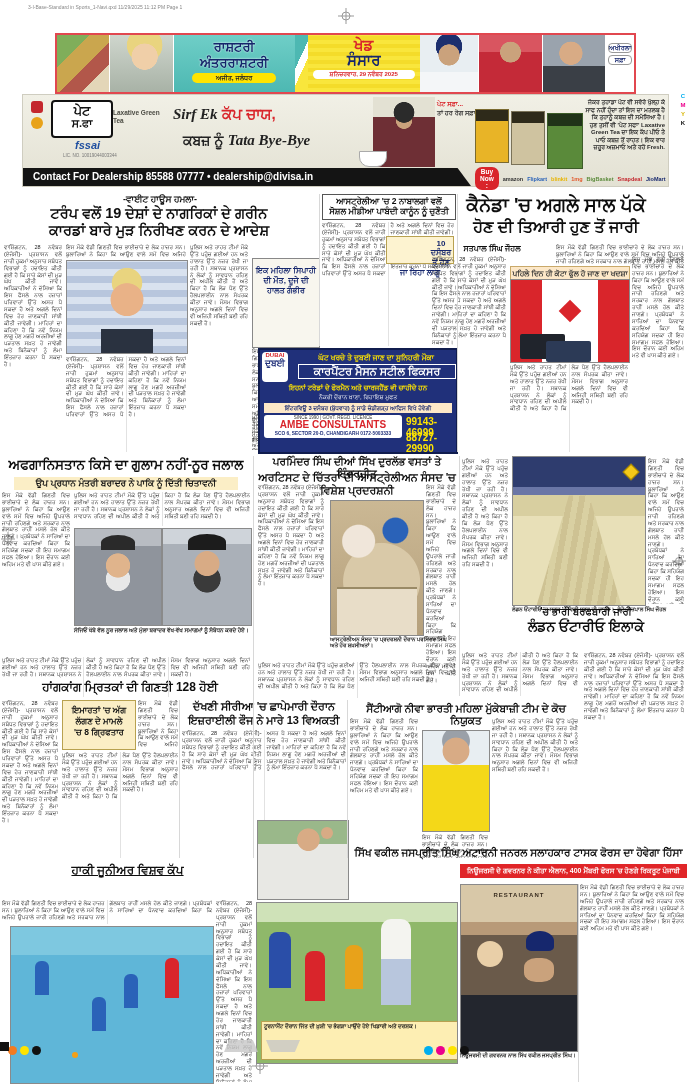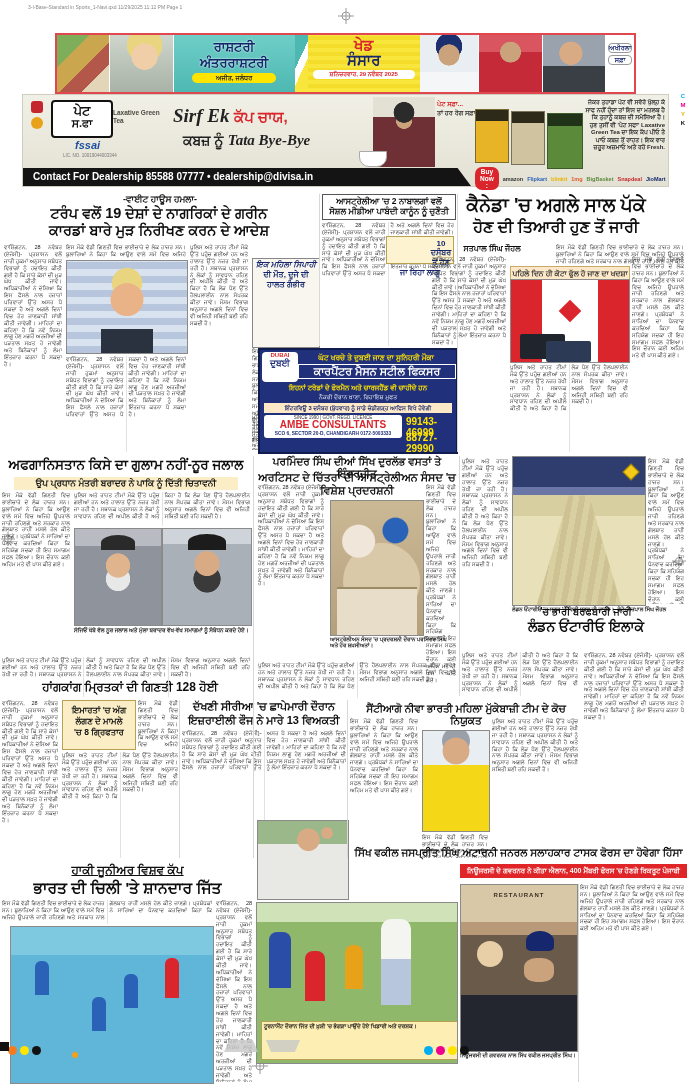--- a/index.html
+++ b/index.html
@@ -88,21 +88,21 @@
   <div class="abs" style="left:8px;top:6px;width:12px;height:12px;background:#c4272e;border-radius:3px;"></div>
   <div class="abs" style="left:8px;top:22px;width:12px;height:12px;background:#e8a21a;border-radius:50%;"></div>
   <div class="abs" style="left:28px;top:5px;width:58px;height:34px;background:#fff;border:2px solid #111;border-radius:4px;text-align:center;">
     <div style="font-size:13px;font-weight:bold;color:#111;line-height:1.1;margin-top:2px;">ਪੇਟ</div>
     <div style="font-size:11px;font-weight:bold;color:#111;line-height:1.0;">ਸ.ਫਾ</div>
   </div>
   <div class="abs" style="left:90px;top:14px;width:50px;font-size:6.5px;font-weight:bold;color:#4a4a42;line-height:1.2;">Laxative Green Tea</div>
   <div class="abs" style="left:52px;top:44px;font-size:11px;font-style:italic;font-weight:bold;color:#1f4fa0;">fssai</div>
   <div class="abs" style="left:40px;top:58px;font-size:4.5px;color:#777;">LIC. NO. 10019044003344</div>
   <div class="abs" style="left:150px;top:10px;width:250px;">
-    <span style="font-size:19px;font-weight:bold;font-style:italic;color:#222;font-family:'Liberation Serif',serif;">Sirf Ek</span>
+    <span style="font-size:15px;font-weight:bold;font-style:italic;color:#222;font-family:'Liberation Serif',serif;">Sirf Ek</span>
     <span style="font-size:15px;font-weight:bold;color:#d9252b;">ਕੱਪ ਚਾਯ,</span>
   </div>
   <div class="abs" style="left:160px;top:36px;width:260px;">
     <span style="font-size:14px;font-weight:bold;color:#222;">ਕਬਜ਼ ਨੂੰ</span>
     <span style="font-size:15px;font-weight:bold;font-style:italic;color:#222;font-family:'Liberation Serif',serif;">Tata Bye-Bye</span>
   </div>
   <div class="abs" style="left:350px;top:2px;width:62px;height:70px;background:radial-gradient(circle at 50% 22%,#2b2b2b 0 16%,transparent 17%),radial-gradient(circle at 50% 34%,#caa27c 0 14%,transparent 15%),linear-gradient(180deg,#e3e1d3 0 28%,#6e2f35 28% 100%);"></div>
   <div class="abs" style="left:336px;top:56px;width:26px;height:14px;background:#fff;border:1px solid #aaa;border-radius:0 0 10px 10px;"></div>
   <div class="abs" style="left:414px;top:5px;width:60px;font-size:6.5px;font-weight:bold;color:#d9252b;line-height:1.25;">ਪੇਟ ਸਫ਼ਾ...</div>
   <div class="abs" style="left:414px;top:14px;width:60px;font-size:6.5px;font-weight:bold;color:#333;line-height:1.25;">ਤਾਂ ਹਰ ਰੋਗ ਸਫ਼ਾ</div>
@@ -128,21 +128,21 @@
 <div class="abs hd" style="left:0px;top:222px;width:318px;font-size:14.5px;">ਕਾਰਡਾਂ ਬਾਰੇ ਮੁੜ ਨਿਰੀਖਣ ਕਰਨ ਦੇ ਆਦੇਸ਼</div>
 <div class="abs bt" style="left:4px;top:244px;width:58px;height:208px;">ਵਾਸ਼ਿੰਗਟਨ, 28 ਨਵੰਬਰ (ਏਜੰਸੀ)- ਪ੍ਰਸ਼ਾਸਨ ਵਲੋਂ ਜਾਰੀ ਹੁਕਮਾਂ ਅਨੁਸਾਰ ਸਬੰਧਤ ਵਿਭਾਗਾਂ ਨੂੰ ਹਦਾਇਤ ਕੀਤੀ ਗਈ ਹੈ ਕਿ ਸਾਰੇ ਕੇਸਾਂ ਦੀ ਮੁੜ ਘੋਖ ਕੀਤੀ ਜਾਵੇ। ਅਧਿਕਾਰੀਆਂ ਨੇ ਦੱਸਿਆ ਕਿ ਇਸ ਫੈਸਲੇ ਨਾਲ ਹਜ਼ਾਰਾਂ ਪਰਿਵਾਰਾਂ ਉੱਤੇ ਅਸਰ ਪੈ ਸਕਦਾ ਹੈ ਅਤੇ ਅਗਲੇ ਦਿਨਾਂ ਵਿਚ ਹੋਰ ਜਾਣਕਾਰੀ ਸਾਂਝੀ ਕੀਤੀ ਜਾਵੇਗੀ। ਮਾਹਿਰਾਂ ਦਾ ਕਹਿਣਾ ਹੈ ਕਿ ਨਵੇਂ ਨਿਯਮ ਲਾਗੂ ਹੋਣ ਮਗਰੋਂ ਅਰਜ਼ੀਆਂ ਦੀ ਪੜਤਾਲ ਸਖ਼ਤ ਹੋ ਜਾਵੇਗੀ ਅਤੇ ਬਿਨੈਕਾਰਾਂ ਨੂੰ ਲੰਮਾ ਇੰਤਜ਼ਾਰ ਕਰਨਾ ਪੈ ਸਕਦਾ ਹੈ।</div>
 <div class="ph" style="left:66px;top:260px;width:120px;height:92px;background:radial-gradient(circle at 50% 42%,#e9b287 0 20%,transparent 21%),radial-gradient(circle at 50% 24%,#e9d47f 0 16%,transparent 17%),repeating-linear-gradient(0deg,#b8c6dd 0 7px,#d9e2ef 7px 14px);">
   <div style="position:absolute;left:28%;bottom:0;width:44%;height:26%;background:#2a3240;"></div>
 </div>
 <div class="abs bt" style="left:66px;top:244px;width:120px;height:14px;">ਇਸ ਮੌਕੇ ਵੱਡੀ ਗਿਣਤੀ ਵਿਚ ਭਾਈਚਾਰੇ ਦੇ ਲੋਕ ਹਾਜ਼ਰ ਸਨ। ਬੁਲਾਰਿਆਂ ਨੇ ਕਿਹਾ ਕਿ ਆਉਣ ਵਾਲੇ ਸਮੇਂ ਵਿਚ ਅਜਿਹੇ ਉਪਰਾਲੇ ਜਾਰੀ ਰਹਿਣਗੇ ਅਤੇ ਸਰਕਾਰ ਨਾਲ ਗੱਲਬਾਤ ਰਾਹੀਂ ਮਸਲੇ ਹੱਲ ਕੀਤੇ ਜਾਣਗੇ। ਪ੍ਰਬੰਧਕਾਂ ਨੇ ਸਾਰਿਆਂ ਦਾ ਧੰਨਵਾਦ ਕਰਦਿਆਂ ਕਿਹਾ ਕਿ ਸਹਿਯੋਗ ਸਦਕਾ ਹੀ ਇਹ ਸਮਾਗਮ ਸਫਲ ਹੋਇਆ। ਇਸ ਦੌਰਾਨ ਕਈ ਅਹਿਮ ਮਤੇ ਵੀ ਪਾਸ ਕੀਤੇ ਗਏ।</div>
 <div class="abs bt c2" style="left:66px;top:356px;width:120px;height:96px;">ਵਾਸ਼ਿੰਗਟਨ, 28 ਨਵੰਬਰ (ਏਜੰਸੀ)- ਪ੍ਰਸ਼ਾਸਨ ਵਲੋਂ ਜਾਰੀ ਹੁਕਮਾਂ ਅਨੁਸਾਰ ਸਬੰਧਤ ਵਿਭਾਗਾਂ ਨੂੰ ਹਦਾਇਤ ਕੀਤੀ ਗਈ ਹੈ ਕਿ ਸਾਰੇ ਕੇਸਾਂ ਦੀ ਮੁੜ ਘੋਖ ਕੀਤੀ ਜਾਵੇ। ਅਧਿਕਾਰੀਆਂ ਨੇ ਦੱਸਿਆ ਕਿ ਇਸ ਫੈਸਲੇ ਨਾਲ ਹਜ਼ਾਰਾਂ ਪਰਿਵਾਰਾਂ ਉੱਤੇ ਅਸਰ ਪੈ ਸਕਦਾ ਹੈ ਅਤੇ ਅਗਲੇ ਦਿਨਾਂ ਵਿਚ ਹੋਰ ਜਾਣਕਾਰੀ ਸਾਂਝੀ ਕੀਤੀ ਜਾਵੇਗੀ। ਮਾਹਿਰਾਂ ਦਾ ਕਹਿਣਾ ਹੈ ਕਿ ਨਵੇਂ ਨਿਯਮ ਲਾਗੂ ਹੋਣ ਮਗਰੋਂ ਅਰਜ਼ੀਆਂ ਦੀ ਪੜਤਾਲ ਸਖ਼ਤ ਹੋ ਜਾਵੇਗੀ ਅਤੇ ਬਿਨੈਕਾਰਾਂ ਨੂੰ ਲੰਮਾ ਇੰਤਜ਼ਾਰ ਕਰਨਾ ਪੈ ਸਕਦਾ ਹੈ।</div>
 <div class="abs bt" style="left:190px;top:244px;width:58px;height:208px;">ਪੁਲਿਸ ਅਤੇ ਰਾਹਤ ਟੀਮਾਂ ਮੌਕੇ ਉੱਤੇ ਪਹੁੰਚ ਗਈਆਂ ਹਨ ਅਤੇ ਹਾਲਾਤ ਉੱਤੇ ਨਜ਼ਰ ਰੱਖੀ ਜਾ ਰਹੀ ਹੈ। ਸਥਾਨਕ ਪ੍ਰਸ਼ਾਸਨ ਨੇ ਲੋਕਾਂ ਨੂੰ ਸਾਵਧਾਨ ਰਹਿਣ ਦੀ ਅਪੀਲ ਕੀਤੀ ਹੈ ਅਤੇ ਕਿਹਾ ਹੈ ਕਿ ਲੋੜ ਪੈਣ ਉੱਤੇ ਹੈਲਪਲਾਈਨ ਨਾਲ ਸੰਪਰਕ ਕੀਤਾ ਜਾਵੇ। ਮੌਸਮ ਵਿਭਾਗ ਅਨੁਸਾਰ ਅਗਲੇ ਦਿਨਾਂ ਵਿਚ ਵੀ ਅਜਿਹੀ ਸਥਿਤੀ ਬਣੀ ਰਹਿ ਸਕਦੀ ਹੈ।</div>
 
 <div class="abs" style="left:252px;top:258px;width:66px;height:88px;border:1px solid #888;background:#f8f6ee;text-align:center;">
-  <div style="font-size:8px;font-weight:bold;color:#16276d;margin-top:1px;font-style:italic;">ਇਕ ਮਹਿਲਾ ਸਿਪਾਹੀ</div>
+  <div style="font-size:8px;font-weight:bold;color:#16276d;margin-top:7px;">ਇਕ ਮਹਿਲਾ ਸਿਪਾਹੀ</div>
   <div style="font-size:8px;font-weight:bold;color:#16276d;">ਦੀ ਮੌਤ, ਦੂਜੇ ਦੀ</div>
   <div style="font-size:8px;font-weight:bold;color:#16276d;">ਹਾਲਤ ਗੰਭੀਰ</div>
 </div>
 <div class="abs bt" style="left:252px;top:348px;width:30px;height:96px;">ਇਸ ਮੌਕੇ ਵੱਡੀ ਗਿਣਤੀ ਵਿਚ ਭਾਈਚਾਰੇ ਦੇ ਲੋਕ ਹਾਜ਼ਰ ਸਨ। ਬੁਲਾਰਿਆਂ ਨੇ ਕਿਹਾ ਕਿ ਆਉਣ ਵਾਲੇ ਸਮੇਂ ਵਿਚ ਅਜਿਹੇ ਉਪਰਾਲੇ ਜਾਰੀ ਰਹਿਣਗੇ ਅਤੇ ਸਰਕਾਰ ਨਾਲ ਗੱਲਬਾਤ ਰਾਹੀਂ ਮਸਲੇ ਹੱਲ ਕੀਤੇ ਜਾਣਗੇ। ਪ੍ਰਬੰਧਕਾਂ ਨੇ ਸਾਰਿਆਂ ਦਾ ਧੰਨਵਾਦ ਕਰਦਿਆਂ ਕਿਹਾ ਕਿ ਸਹਿਯੋਗ ਸਦਕਾ ਹੀ ਇਹ ਸਮਾਗਮ ਸਫਲ ਹੋਇਆ। ਇਸ ਦੌਰਾਨ ਕਈ ਅਹਿਮ ਮਤੇ ਵੀ ਪਾਸ ਕੀਤੇ ਗਏ।</div>
 <div class="ph" style="left:284px;top:350px;width:34px;height:62px;background:radial-gradient(circle at 50% 26%,#e0b48c 0 18%,transparent 19%),repeating-linear-gradient(45deg,#6b6f52 0 5px,#8a8f6a 5px 10px,#4d5140 10px 14px);"></div>
 <div class="abs bt" style="left:252px;top:414px;width:30px;height:36px;">ਪੁਲਿਸ ਅਤੇ ਰਾਹਤ ਟੀਮਾਂ ਮੌਕੇ ਉੱਤੇ ਪਹੁੰਚ ਗਈਆਂ ਹਨ ਅਤੇ ਹਾਲਾਤ ਉੱਤੇ ਨਜ਼ਰ ਰੱਖੀ ਜਾ ਰਹੀ ਹੈ। ਸਥਾਨਕ ਪ੍ਰਸ਼ਾਸਨ ਨੇ ਲੋਕਾਂ ਨੂੰ ਸਾਵਧਾਨ ਰਹਿਣ ਦੀ ਅਪੀਲ ਕੀਤੀ ਹੈ ਅਤੇ ਕਿਹਾ ਹੈ ਕਿ ਲੋੜ ਪੈਣ ਉੱਤੇ ਹੈਲਪਲਾਈਨ ਨਾਲ ਸੰਪਰਕ ਕੀਤਾ ਜਾਵੇ। ਮੌਸਮ ਵਿਭਾਗ ਅਨੁਸਾਰ ਅਗਲੇ ਦਿਨਾਂ ਵਿਚ ਵੀ ਅਜਿਹੀ ਸਥਿਤੀ ਬਣੀ ਰਹਿ ਸਕਦੀ ਹੈ।</div>
 
 <div class="abs" style="left:322px;top:194px;width:132px;border:1px solid #555;padding:2px 0;">
   <div class="hd" style="font-size:8.5px;">ਆਸਟ੍ਰੇਲੀਆ 'ਚ 2 ਨਾਬਾਲਗਾਂ ਵਲੋਂ</div>
   <div class="hd" style="font-size:8.5px;">ਸੋਸ਼ਲ ਮੀਡੀਆ ਪਾਬੰਦੀ ਕਾਨੂੰਨ ਨੂੰ ਚੁਣੌਤੀ</div>
@@ -161,21 +161,21 @@
 <div class="abs" style="left:510px;top:266px;width:118px;height:13px;background:#fde8c8;border:1px solid #c9a96a;font-size:7.5px;font-weight:bold;color:#333;text-align:center;line-height:13px;">ਪਹਿਲੇ ਦਿਨ ਹੀ ਕੋਟਾ ਫੁੱਲ ਹੋ ਜਾਣ ਦਾ ਖਦਸ਼ਾ</div>
 <div class="ph" style="left:510px;top:279px;width:118px;height:82px;background:linear-gradient(90deg,#d9252b 0 26%,#fff 26% 74%,#d9252b 74%);">
   <div style="position:absolute;left:50%;top:38%;width:16px;height:16px;background:#d9252b;transform:translate(-50%,-50%) rotate(45deg);"></div>
   <div style="position:absolute;left:8%;bottom:4%;width:38%;height:30%;background:#20242c;border-radius:2px;"></div>
   <div style="position:absolute;left:30%;bottom:0;width:38%;height:26%;background:#2c3a56;border-radius:2px;"></div>
 </div>
 <div class="abs bt c2" style="left:510px;top:364px;width:118px;height:88px;">ਪੁਲਿਸ ਅਤੇ ਰਾਹਤ ਟੀਮਾਂ ਮੌਕੇ ਉੱਤੇ ਪਹੁੰਚ ਗਈਆਂ ਹਨ ਅਤੇ ਹਾਲਾਤ ਉੱਤੇ ਨਜ਼ਰ ਰੱਖੀ ਜਾ ਰਹੀ ਹੈ। ਸਥਾਨਕ ਪ੍ਰਸ਼ਾਸਨ ਨੇ ਲੋਕਾਂ ਨੂੰ ਸਾਵਧਾਨ ਰਹਿਣ ਦੀ ਅਪੀਲ ਕੀਤੀ ਹੈ ਅਤੇ ਕਿਹਾ ਹੈ ਕਿ ਲੋੜ ਪੈਣ ਉੱਤੇ ਹੈਲਪਲਾਈਨ ਨਾਲ ਸੰਪਰਕ ਕੀਤਾ ਜਾਵੇ। ਮੌਸਮ ਵਿਭਾਗ ਅਨੁਸਾਰ ਅਗਲੇ ਦਿਨਾਂ ਵਿਚ ਵੀ ਅਜਿਹੀ ਸਥਿਤੀ ਬਣੀ ਰਹਿ ਸਕਦੀ ਹੈ।</div>
 <div class="abs bt" style="left:632px;top:256px;width:52px;height:196px;">ਇਸ ਮੌਕੇ ਵੱਡੀ ਗਿਣਤੀ ਵਿਚ ਭਾਈਚਾਰੇ ਦੇ ਲੋਕ ਹਾਜ਼ਰ ਸਨ। ਬੁਲਾਰਿਆਂ ਨੇ ਕਿਹਾ ਕਿ ਆਉਣ ਵਾਲੇ ਸਮੇਂ ਵਿਚ ਅਜਿਹੇ ਉਪਰਾਲੇ ਜਾਰੀ ਰਹਿਣਗੇ ਅਤੇ ਸਰਕਾਰ ਨਾਲ ਗੱਲਬਾਤ ਰਾਹੀਂ ਮਸਲੇ ਹੱਲ ਕੀਤੇ ਜਾਣਗੇ। ਪ੍ਰਬੰਧਕਾਂ ਨੇ ਸਾਰਿਆਂ ਦਾ ਧੰਨਵਾਦ ਕਰਦਿਆਂ ਕਿਹਾ ਕਿ ਸਹਿਯੋਗ ਸਦਕਾ ਹੀ ਇਹ ਸਮਾਗਮ ਸਫਲ ਹੋਇਆ। ਇਸ ਦੌਰਾਨ ਕਈ ਅਹਿਮ ਮਤੇ ਵੀ ਪਾਸ ਕੀਤੇ ਗਏ।</div>
 
 <div class="abs" style="left:258px;top:348px;width:196px;height:102px;background:#20307a;border:2px solid #101c4e;color:#fff;">
-  <div class="abs" style="left:2px;top:2px;width:36px;height:30px;background:#fff;border-radius:4px;text-align:center;">
+  <div class="abs" style="left:2px;top:2px;width:26px;height:30px;background:#fff;border-radius:4px;text-align:center;">
     <div style="font-size:6px;font-weight:bold;color:#d9252b;">DUBAI</div>
     <div style="font-size:9px;font-weight:bold;color:#20307a;">ਦੁਬਈ</div>
   </div>
   <div class="abs" style="left:38px;top:3px;width:156px;font-size:7.5px;font-weight:bold;color:#ffe400;text-align:center;">ਘੱਟ ਖਰਚੇ ਤੇ ਦੁਬਈ ਜਾਣ ਦਾ ਸੁਨਿਹਰੀ ਮੌਕਾ</div>
   <div class="abs" style="left:38px;top:14px;width:156px;font-size:11px;font-weight:bold;color:#fff;text-align:center;border:1px solid #fff;">ਕਾਰਪੈਂਟਰ ਮੈਸਨ ਸਟੀਲ ਫਿਕਸਰ</div>
   <div class="abs" style="left:2px;top:34px;width:192px;font-size:7px;font-weight:bold;color:#ffe400;text-align:center;">ਇਹਨਾਂ ਟਰੇਡਾਂ ਦੇ ਫੋਰਮੈਨ ਅਤੇ ਚਾਰਜਹੈਂਡ ਵੀ ਚਾਹੀਦੇ ਹਨ</div>
   <div class="abs" style="left:2px;top:44px;width:192px;font-size:6px;color:#fff;text-align:center;">ਨੌਕਰੀ ਦੌਰਾਨ ਖਾਣਾ, ਰਿਹਾਇਸ਼ ਮੁਫਤ</div>
   <div class="abs" style="left:4px;top:53px;width:188px;height:10px;background:#fde8c8;color:#16276d;font-size:5.8px;font-weight:bold;text-align:center;line-height:10px;">ਇੰਟਰਵਿਊ 3 ਦਸੰਬਰ (ਬੁੱਧਵਾਰ) ਨੂੰ ਸਾਡੇ ਚੰਡੀਗੜ੍ਹ ਆਫਿਸ ਵਿਖੇ ਹੋਵੇਗੀ</div>
   <div class="abs" style="left:4px;top:65px;width:138px;height:23px;background:#fff;border-radius:3px;">
     <div style="font-size:4.5px;color:#333;text-align:center;">SINCE 1990 | GOVT. REGD. LICENCE</div>
@@ -235,21 +235,20 @@
 <div class="abs hd" style="left:182px;top:714px;width:164px;font-size:11px;">ਇਜ਼ਰਾਈਲੀ ਫੌਜ ਨੇ ਮਾਰੇ 13 ਵਿਅਕਤੀ</div>
 <div class="abs bt c2" style="left:182px;top:730px;width:164px;height:128px;">ਵਾਸ਼ਿੰਗਟਨ, 28 ਨਵੰਬਰ (ਏਜੰਸੀ)- ਪ੍ਰਸ਼ਾਸਨ ਵਲੋਂ ਜਾਰੀ ਹੁਕਮਾਂ ਅਨੁਸਾਰ ਸਬੰਧਤ ਵਿਭਾਗਾਂ ਨੂੰ ਹਦਾਇਤ ਕੀਤੀ ਗਈ ਹੈ ਕਿ ਸਾਰੇ ਕੇਸਾਂ ਦੀ ਮੁੜ ਘੋਖ ਕੀਤੀ ਜਾਵੇ। ਅਧਿਕਾਰੀਆਂ ਨੇ ਦੱਸਿਆ ਕਿ ਇਸ ਫੈਸਲੇ ਨਾਲ ਹਜ਼ਾਰਾਂ ਪਰਿਵਾਰਾਂ ਉੱਤੇ ਅਸਰ ਪੈ ਸਕਦਾ ਹੈ ਅਤੇ ਅਗਲੇ ਦਿਨਾਂ ਵਿਚ ਹੋਰ ਜਾਣਕਾਰੀ ਸਾਂਝੀ ਕੀਤੀ ਜਾਵੇਗੀ। ਮਾਹਿਰਾਂ ਦਾ ਕਹਿਣਾ ਹੈ ਕਿ ਨਵੇਂ ਨਿਯਮ ਲਾਗੂ ਹੋਣ ਮਗਰੋਂ ਅਰਜ਼ੀਆਂ ਦੀ ਪੜਤਾਲ ਸਖ਼ਤ ਹੋ ਜਾਵੇਗੀ ਅਤੇ ਬਿਨੈਕਾਰਾਂ ਨੂੰ ਲੰਮਾ ਇੰਤਜ਼ਾਰ ਕਰਨਾ ਪੈ ਸਕਦਾ ਹੈ।</div>
 
 <div class="abs hd" style="left:350px;top:702px;width:232px;font-size:10.5px;">ਸੈਂਟੀਆਗੋ ਨੀਵਾ ਭਾਰਤੀ ਮਹਿਲਾ ਮੁੱਕੇਬਾਜ਼ੀ ਟੀਮ ਦੇ ਕੋਚ ਨਿਯੁਕਤ</div>
 <div class="abs bt" style="left:350px;top:718px;width:68px;height:140px;">ਇਸ ਮੌਕੇ ਵੱਡੀ ਗਿਣਤੀ ਵਿਚ ਭਾਈਚਾਰੇ ਦੇ ਲੋਕ ਹਾਜ਼ਰ ਸਨ। ਬੁਲਾਰਿਆਂ ਨੇ ਕਿਹਾ ਕਿ ਆਉਣ ਵਾਲੇ ਸਮੇਂ ਵਿਚ ਅਜਿਹੇ ਉਪਰਾਲੇ ਜਾਰੀ ਰਹਿਣਗੇ ਅਤੇ ਸਰਕਾਰ ਨਾਲ ਗੱਲਬਾਤ ਰਾਹੀਂ ਮਸਲੇ ਹੱਲ ਕੀਤੇ ਜਾਣਗੇ। ਪ੍ਰਬੰਧਕਾਂ ਨੇ ਸਾਰਿਆਂ ਦਾ ਧੰਨਵਾਦ ਕਰਦਿਆਂ ਕਿਹਾ ਕਿ ਸਹਿਯੋਗ ਸਦਕਾ ਹੀ ਇਹ ਸਮਾਗਮ ਸਫਲ ਹੋਇਆ। ਇਸ ਦੌਰਾਨ ਕਈ ਅਹਿਮ ਮਤੇ ਵੀ ਪਾਸ ਕੀਤੇ ਗਏ।</div>
 <div class="ph" style="left:422px;top:730px;width:66px;height:100px;background:radial-gradient(circle at 50% 20%,#d8ab85 0 15%,transparent 16%),radial-gradient(circle at 50% 10%,#9aa0a8 0 14%,transparent 15%),linear-gradient(180deg,#e8eef2 0 34%,#f4d818 34%);"></div>
 <div class="abs bt" style="left:492px;top:718px;width:86px;height:140px;">ਪੁਲਿਸ ਅਤੇ ਰਾਹਤ ਟੀਮਾਂ ਮੌਕੇ ਉੱਤੇ ਪਹੁੰਚ ਗਈਆਂ ਹਨ ਅਤੇ ਹਾਲਾਤ ਉੱਤੇ ਨਜ਼ਰ ਰੱਖੀ ਜਾ ਰਹੀ ਹੈ। ਸਥਾਨਕ ਪ੍ਰਸ਼ਾਸਨ ਨੇ ਲੋਕਾਂ ਨੂੰ ਸਾਵਧਾਨ ਰਹਿਣ ਦੀ ਅਪੀਲ ਕੀਤੀ ਹੈ ਅਤੇ ਕਿਹਾ ਹੈ ਕਿ ਲੋੜ ਪੈਣ ਉੱਤੇ ਹੈਲਪਲਾਈਨ ਨਾਲ ਸੰਪਰਕ ਕੀਤਾ ਜਾਵੇ। ਮੌਸਮ ਵਿਭਾਗ ਅਨੁਸਾਰ ਅਗਲੇ ਦਿਨਾਂ ਵਿਚ ਵੀ ਅਜਿਹੀ ਸਥਿਤੀ ਬਣੀ ਰਹਿ ਸਕਦੀ ਹੈ।</div>
 <div class="abs bt" style="left:422px;top:834px;width:66px;height:24px;">ਇਸ ਮੌਕੇ ਵੱਡੀ ਗਿਣਤੀ ਵਿਚ ਭਾਈਚਾਰੇ ਦੇ ਲੋਕ ਹਾਜ਼ਰ ਸਨ। ਬੁਲਾਰਿਆਂ ਨੇ ਕਿਹਾ ਕਿ ਆਉਣ ਵਾਲੇ ਸਮੇਂ ਵਿਚ ਅਜਿਹੇ ਉਪਰਾਲੇ ਜਾਰੀ ਰਹਿਣਗੇ ਅਤੇ ਸਰਕਾਰ ਨਾਲ ਗੱਲਬਾਤ ਰਾਹੀਂ ਮਸਲੇ ਹੱਲ ਕੀਤੇ ਜਾਣਗੇ। ਪ੍ਰਬੰਧਕਾਂ ਨੇ ਸਾਰਿਆਂ ਦਾ ਧੰਨਵਾਦ ਕਰਦਿਆਂ ਕਿਹਾ ਕਿ ਸਹਿਯੋਗ ਸਦਕਾ ਹੀ ਇਹ ਸਮਾਗਮ ਸਫਲ ਹੋਇਆ। ਇਸ ਦੌਰਾਨ ਕਈ ਅਹਿਮ ਮਤੇ ਵੀ ਪਾਸ ਕੀਤੇ ਗਏ।</div>
 
 <div class="abs hd" style="left:0px;top:864px;width:255px;font-size:12px;text-decoration:underline;">ਹਾਕੀ ਜੂਨੀਅਰ ਵਿਸ਼ਵ ਕੱਪ</div>
-<div class="abs hd" style="left:0px;top:879px;width:255px;font-size:15.5px;">ਭਾਰਤ ਦੀ ਚਿਲੀ 'ਤੇ ਸ਼ਾਨਦਾਰ ਜਿੱਤ</div>
 <div class="abs bt c2" style="left:2px;top:900px;width:210px;height:24px;">ਇਸ ਮੌਕੇ ਵੱਡੀ ਗਿਣਤੀ ਵਿਚ ਭਾਈਚਾਰੇ ਦੇ ਲੋਕ ਹਾਜ਼ਰ ਸਨ। ਬੁਲਾਰਿਆਂ ਨੇ ਕਿਹਾ ਕਿ ਆਉਣ ਵਾਲੇ ਸਮੇਂ ਵਿਚ ਅਜਿਹੇ ਉਪਰਾਲੇ ਜਾਰੀ ਰਹਿਣਗੇ ਅਤੇ ਸਰਕਾਰ ਨਾਲ ਗੱਲਬਾਤ ਰਾਹੀਂ ਮਸਲੇ ਹੱਲ ਕੀਤੇ ਜਾਣਗੇ। ਪ੍ਰਬੰਧਕਾਂ ਨੇ ਸਾਰਿਆਂ ਦਾ ਧੰਨਵਾਦ ਕਰਦਿਆਂ ਕਿਹਾ ਕਿ ਸਹਿਯੋਗ ਸਦਕਾ ਹੀ ਇਹ ਸਮਾਗਮ ਸਫਲ ਹੋਇਆ। ਇਸ ਦੌਰਾਨ ਕਈ ਅਹਿਮ ਮਤੇ ਵੀ ਪਾਸ ਕੀਤੇ ਗਏ।</div>
 <div class="ph" style="left:10px;top:926px;width:202px;height:156px;background:linear-gradient(180deg,#7ec8e0 0 18%,#5fb6d8 18%);">
   <div style="position:absolute;left:12%;top:22%;width:14px;height:34px;background:#2a62b8;border-radius:6px 6px 0 0;"></div>
   <div style="position:absolute;left:40%;top:45%;width:14px;height:34px;background:#2a62b8;border-radius:6px 6px 0 0;"></div>
   <div style="position:absolute;left:56%;top:30%;width:14px;height:34px;background:#2a62b8;border-radius:6px 6px 0 0;"></div>
   <div style="position:absolute;left:76%;top:20%;width:14px;height:40px;background:#d9252b;border-radius:6px 6px 0 0;"></div>
   <div style="position:absolute;left:30%;top:80%;width:6px;height:6px;background:#f4a018;border-radius:50%;"></div>
 </div>
 <div class="abs bt" style="left:216px;top:900px;width:36px;height:182px;">ਵਾਸ਼ਿੰਗਟਨ, 28 ਨਵੰਬਰ (ਏਜੰਸੀ)- ਪ੍ਰਸ਼ਾਸਨ ਵਲੋਂ ਜਾਰੀ ਹੁਕਮਾਂ ਅਨੁਸਾਰ ਸਬੰਧਤ ਵਿਭਾਗਾਂ ਨੂੰ ਹਦਾਇਤ ਕੀਤੀ ਗਈ ਹੈ ਕਿ ਸਾਰੇ ਕੇਸਾਂ ਦੀ ਮੁੜ ਘੋਖ ਕੀਤੀ ਜਾਵੇ। ਅਧਿਕਾਰੀਆਂ ਨੇ ਦੱਸਿਆ ਕਿ ਇਸ ਫੈਸਲੇ ਨਾਲ ਹਜ਼ਾਰਾਂ ਪਰਿਵਾਰਾਂ ਉੱਤੇ ਅਸਰ ਪੈ ਸਕਦਾ ਹੈ ਅਤੇ ਅਗਲੇ ਦਿਨਾਂ ਵਿਚ ਹੋਰ ਜਾਣਕਾਰੀ ਸਾਂਝੀ ਕੀਤੀ ਜਾਵੇਗੀ। ਮਾਹਿਰਾਂ ਦਾ ਕਹਿਣਾ ਹੈ ਕਿ ਨਵੇਂ ਨਿਯਮ ਲਾਗੂ ਹੋਣ ਮਗਰੋਂ ਅਰਜ਼ੀਆਂ ਦੀ ਪੜਤਾਲ ਸਖ਼ਤ ਹੋ ਜਾਵੇਗੀ ਅਤੇ ਬਿਨੈਕਾਰਾਂ ਨੂੰ ਲੰਮਾ ਇੰਤਜ਼ਾਰ ਕਰਨਾ ਪੈ ਸਕਦਾ ਹੈ।</div>
 

